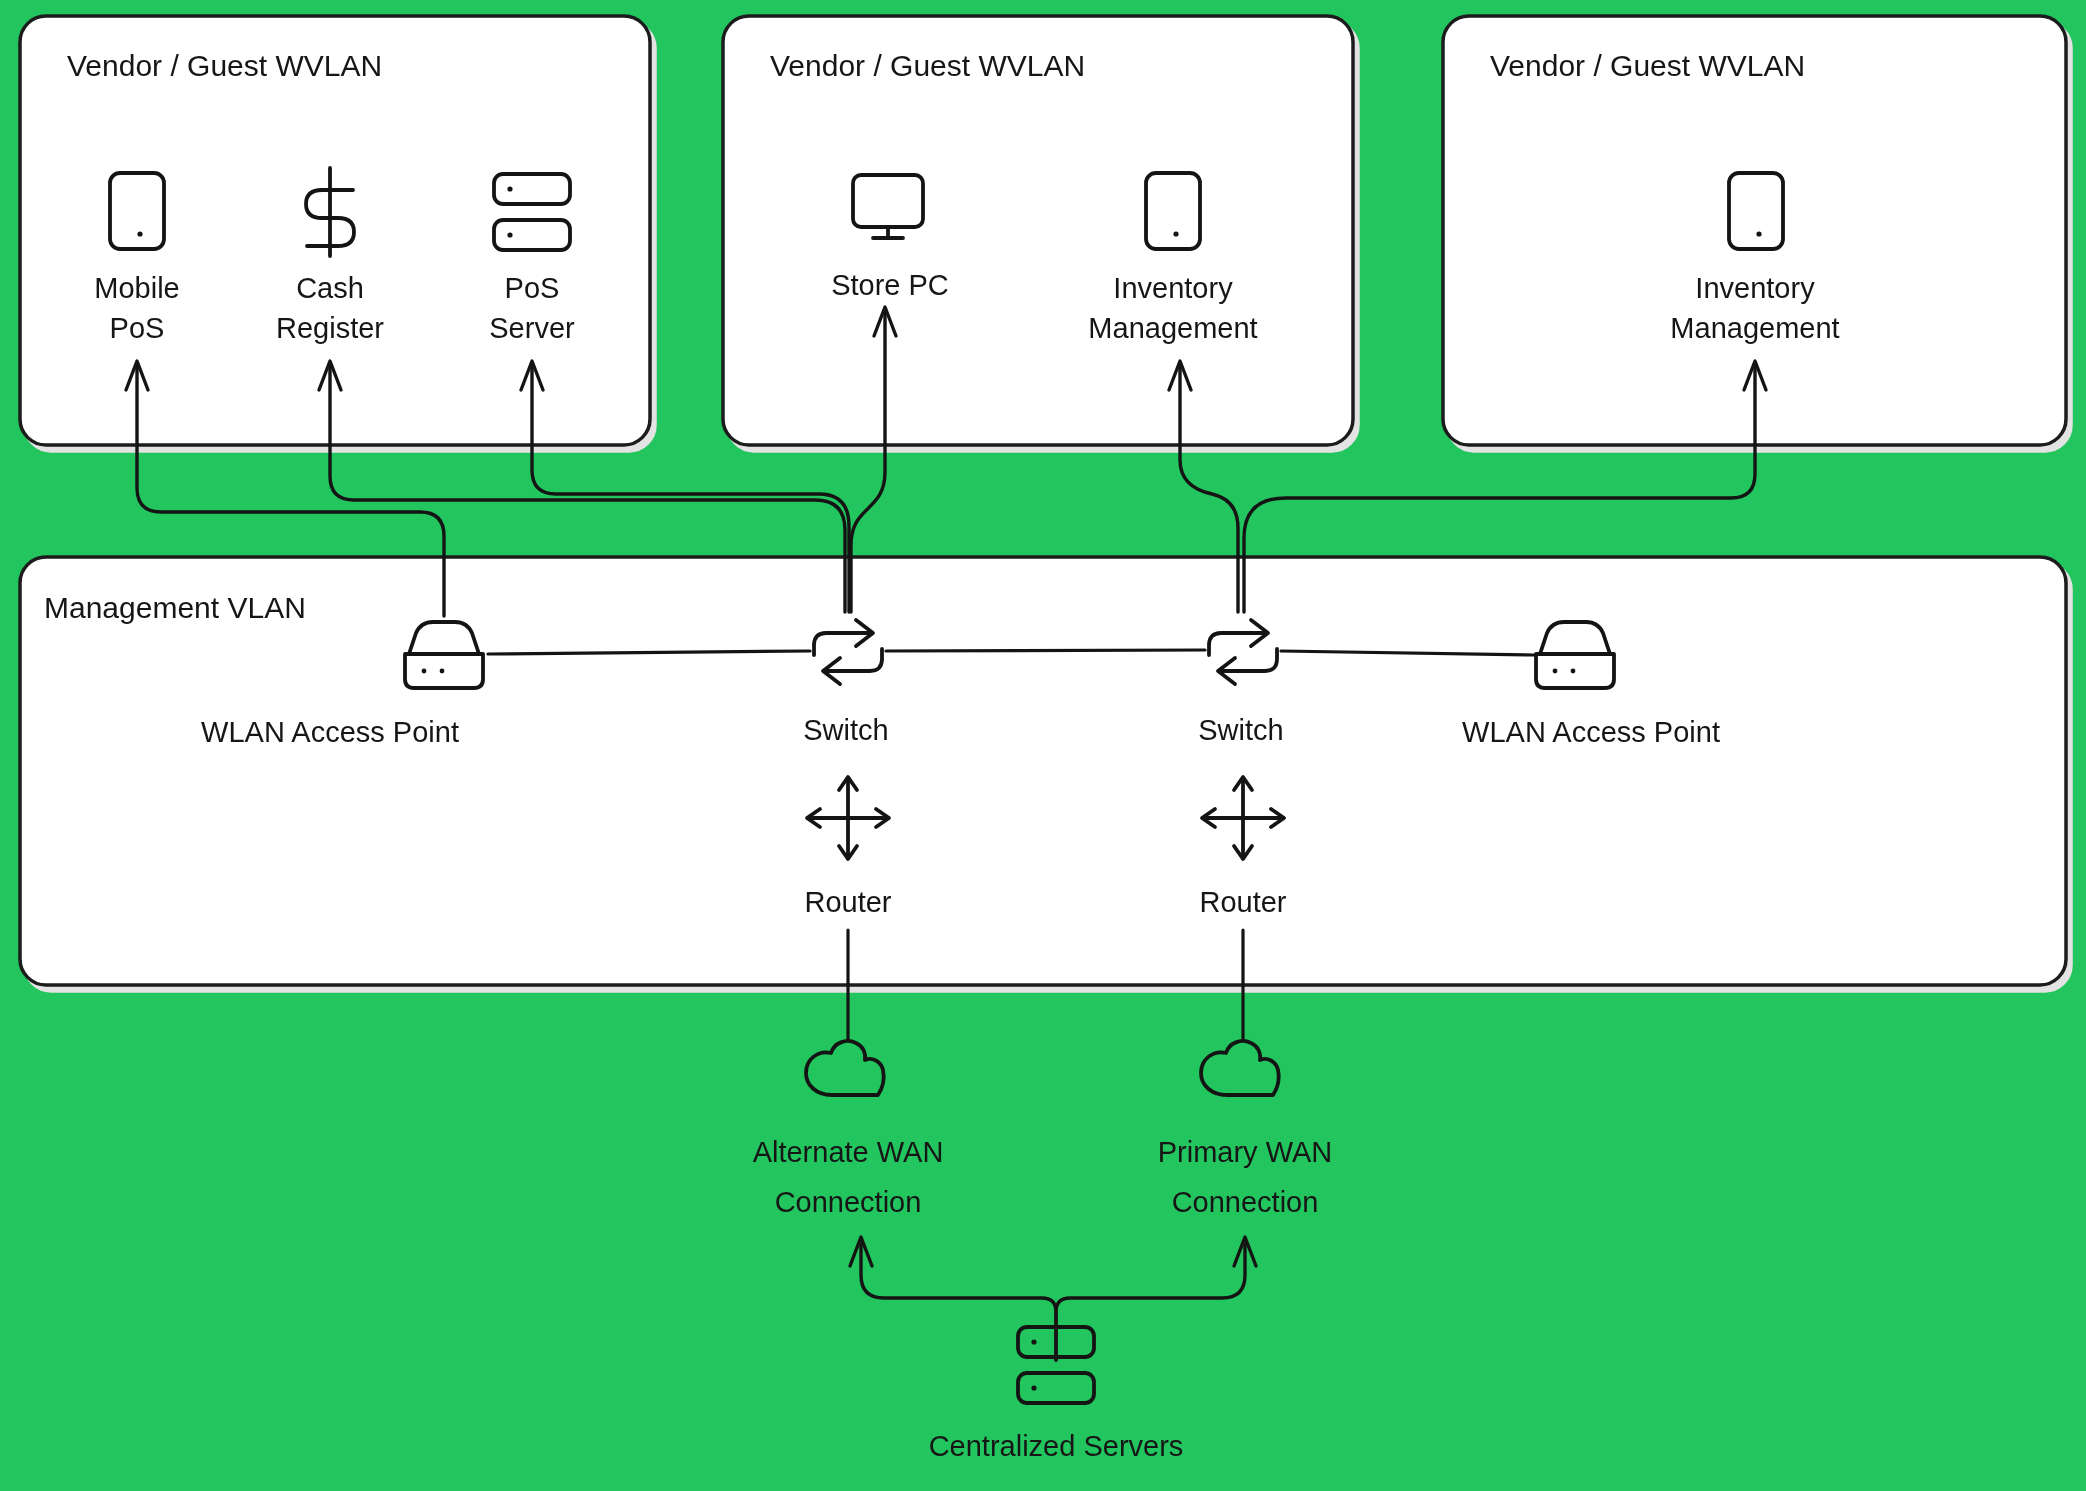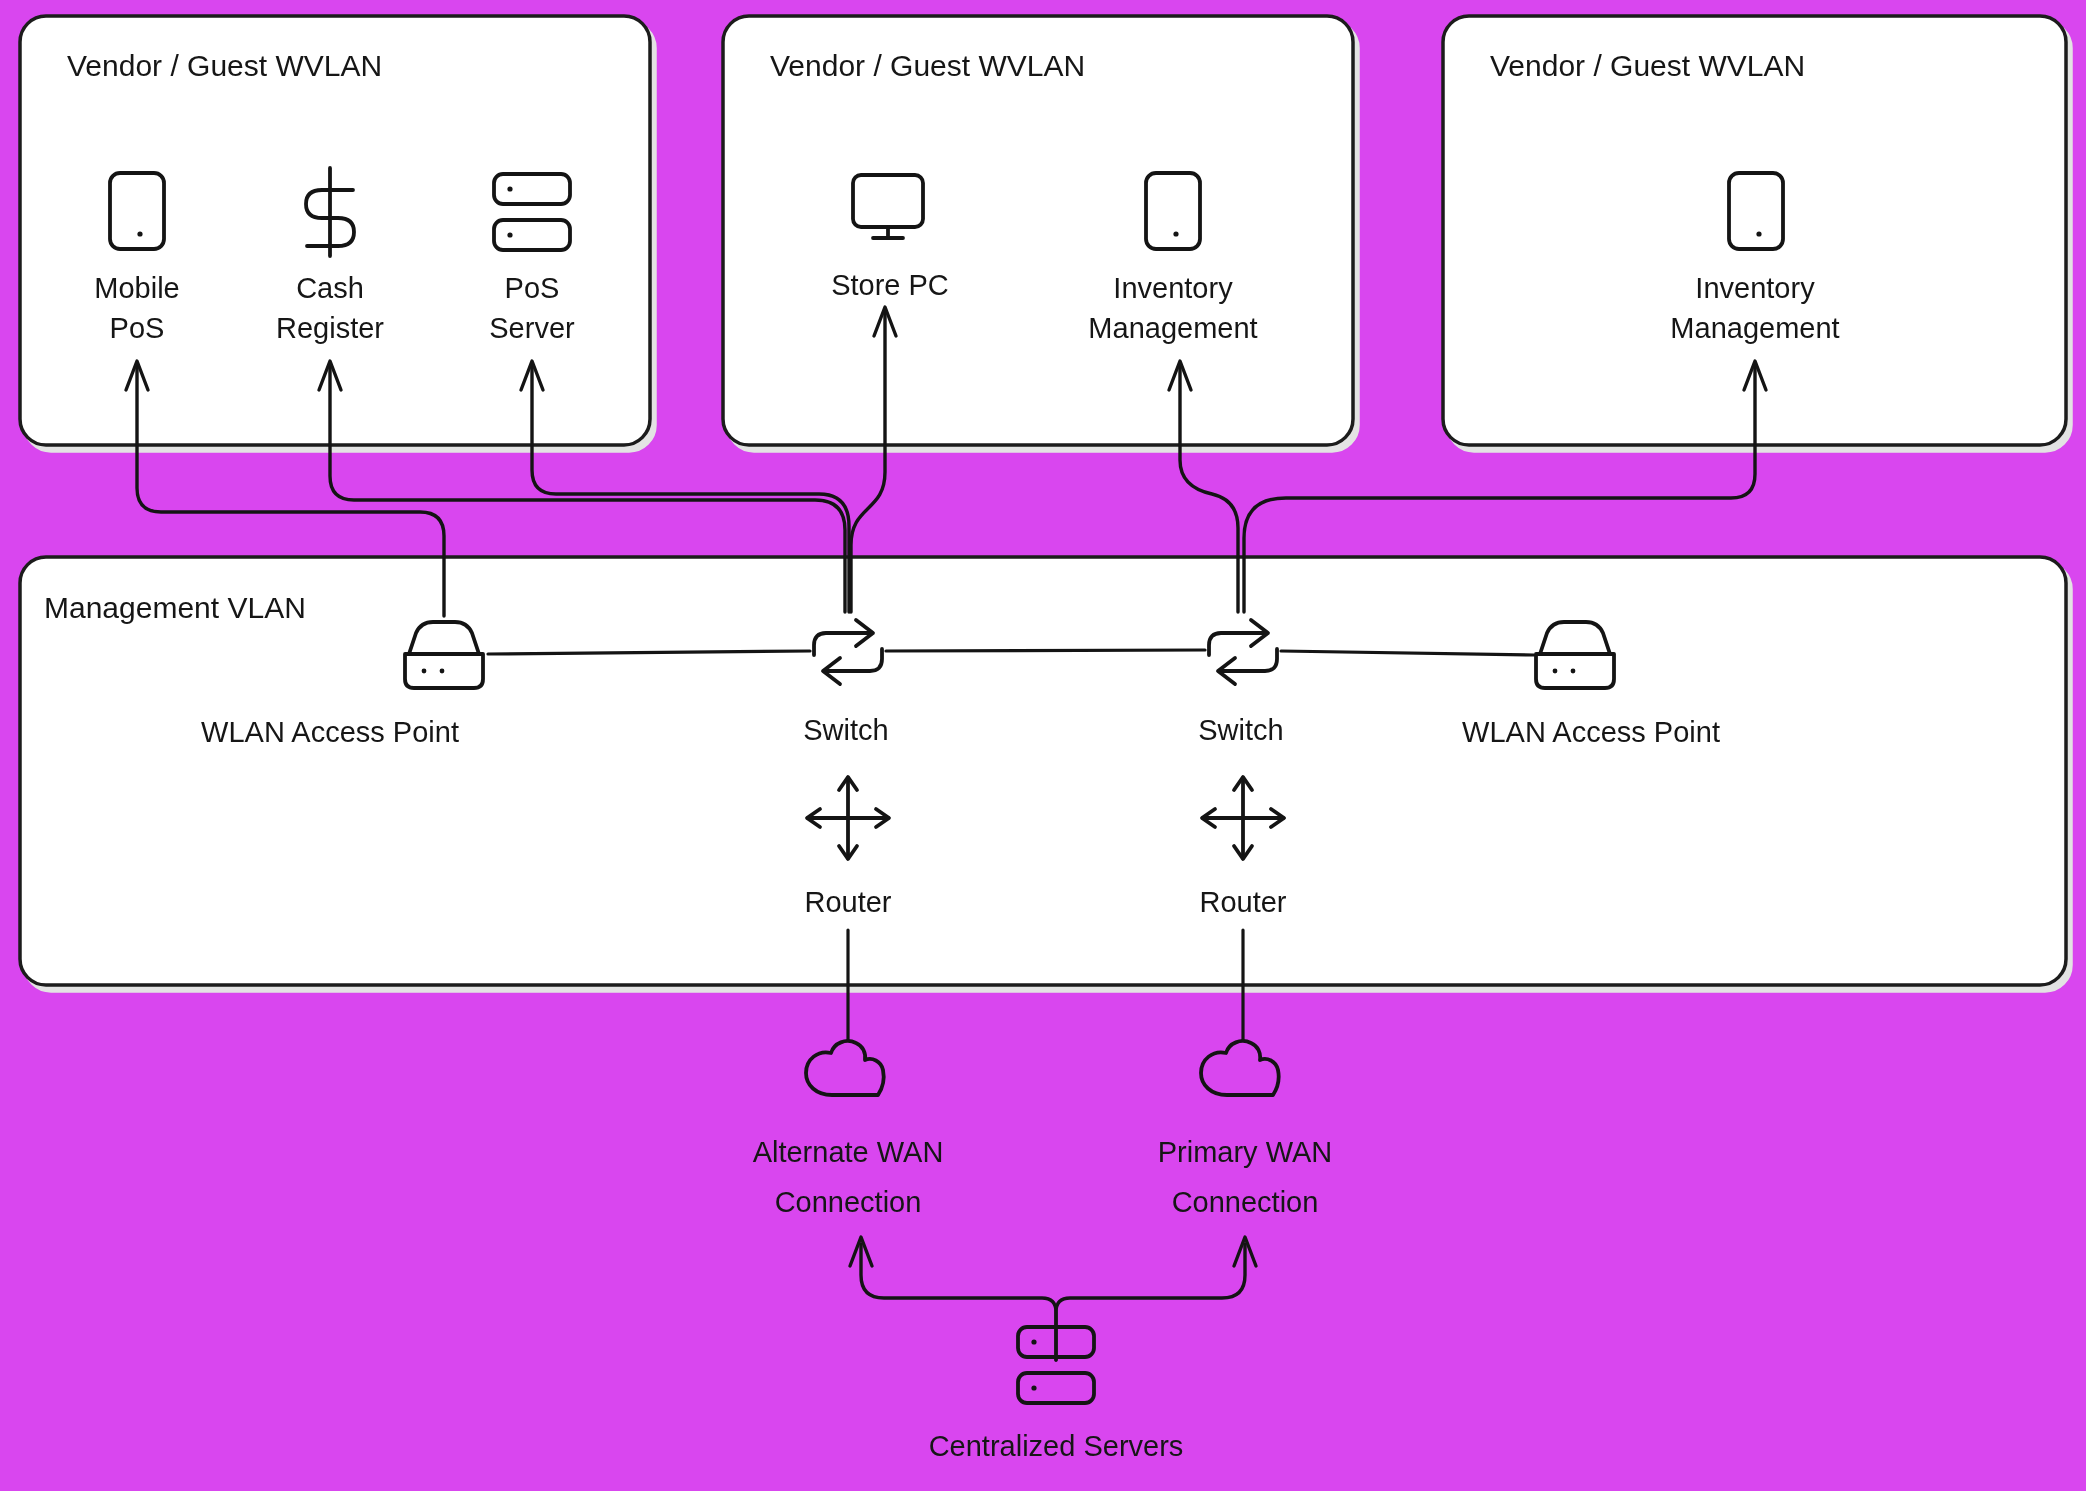--- a/index.html
+++ b/index.html
@@ -5,21 +5,21 @@
   html, body {
     margin: 0;
     padding: 0;
     background: #ffffff;
     font-family: "Liberation Sans", sans-serif;
   }
   .canvas-wrap {
     width: 2086px;
     height: 1491px;
     position: relative;
-    background: #d946ef;
+    background: #22c55e;
   }
   svg { display: block; }
   .vlan-box {
     fill: #ffffff;
     stroke: #1c1c1c;
     stroke-width: 3.5;
     filter: drop-shadow(5px 6px 0px #e3e3e3);
   }
   .edge {
     fill: none;

